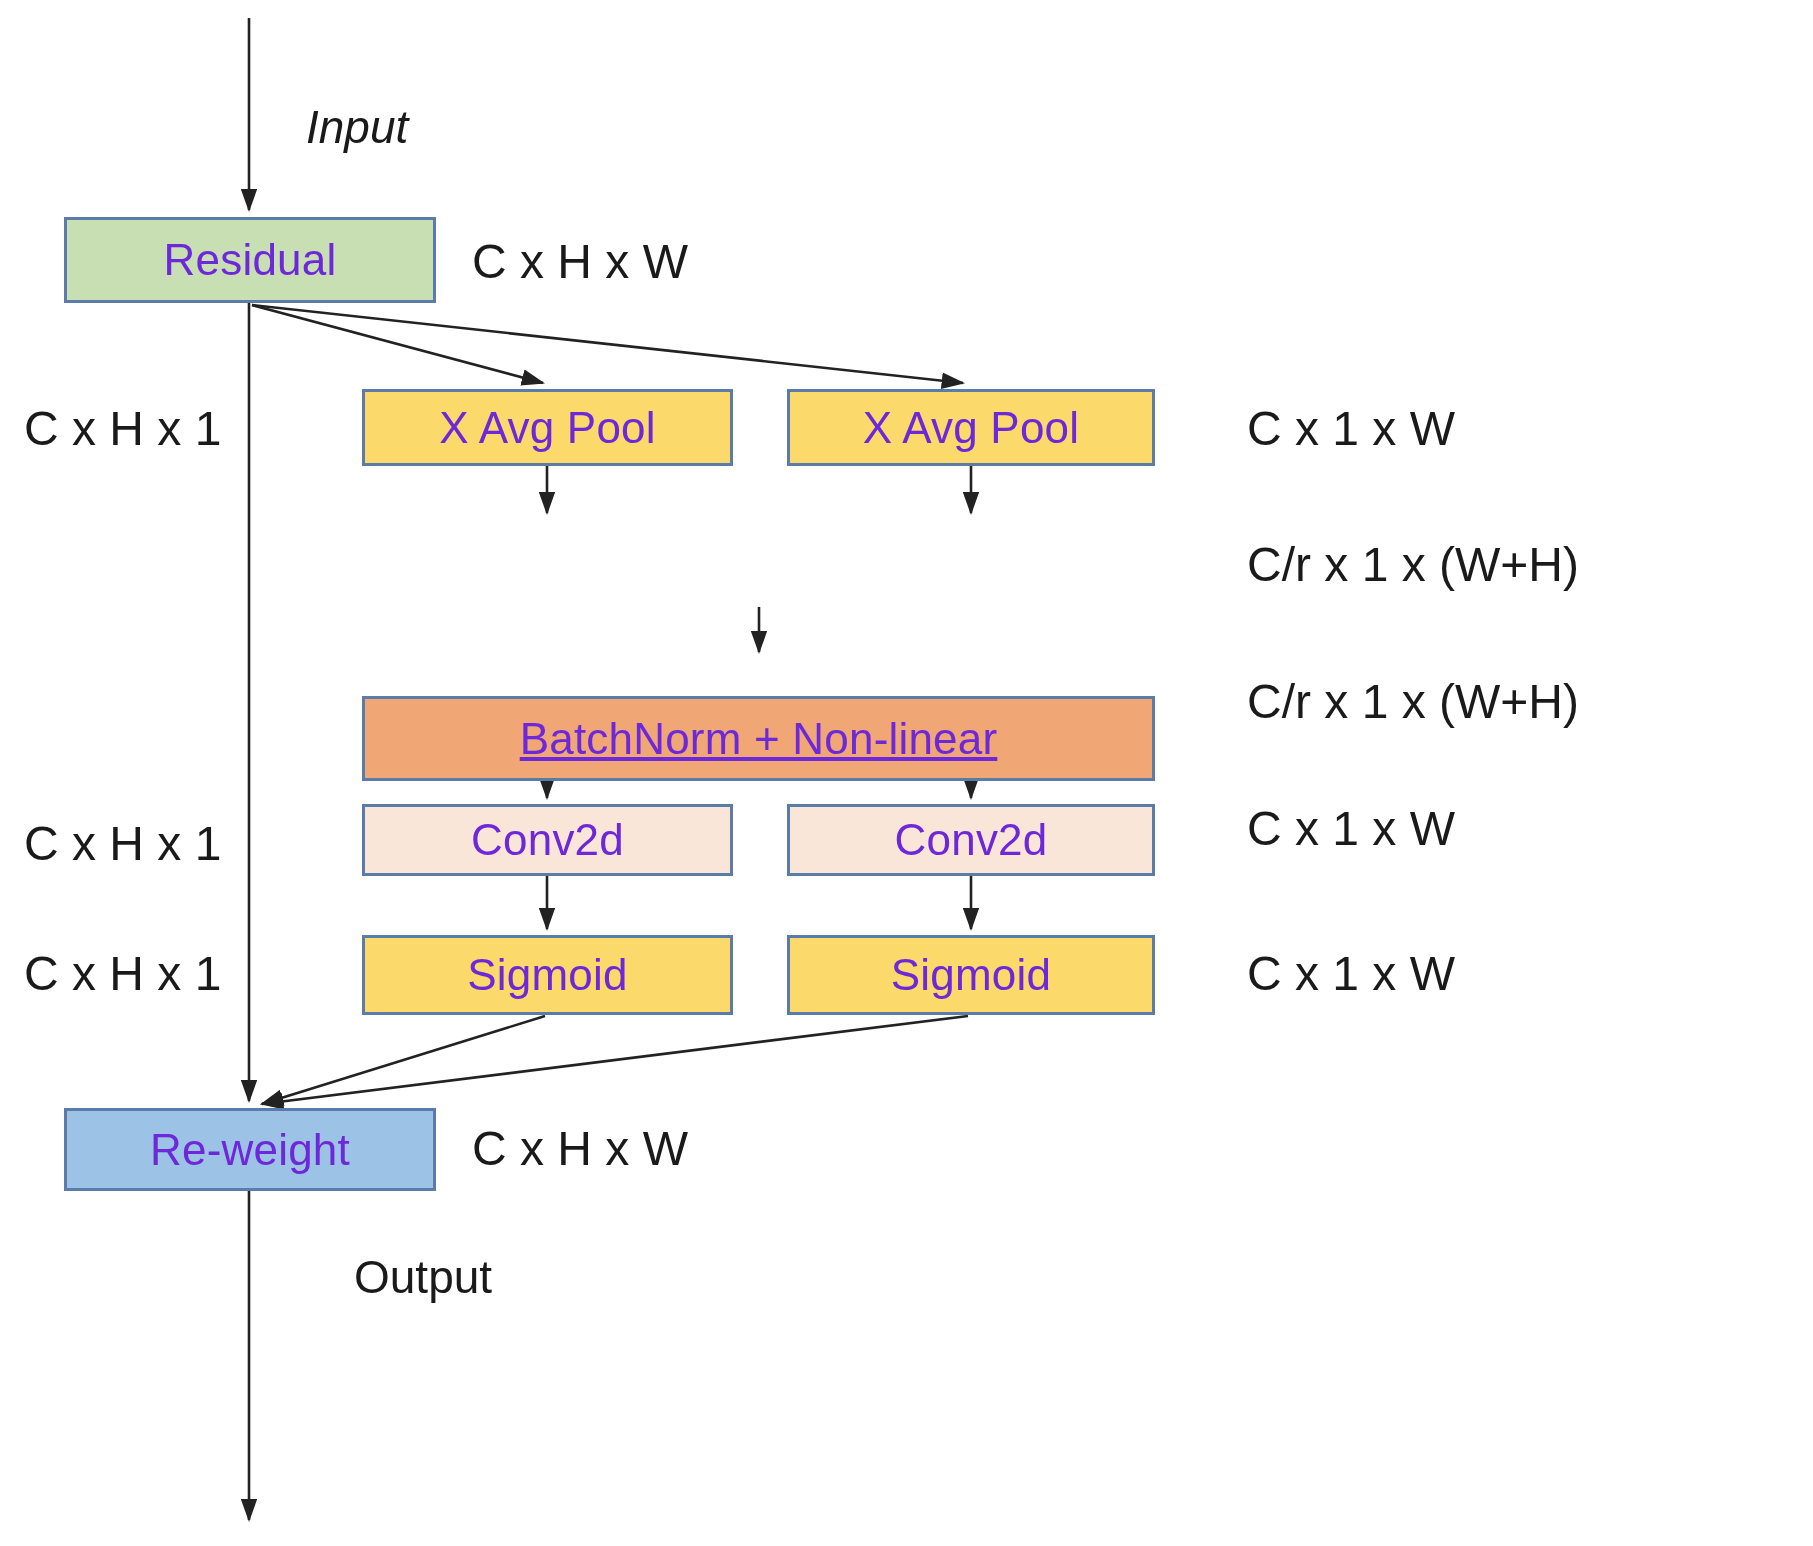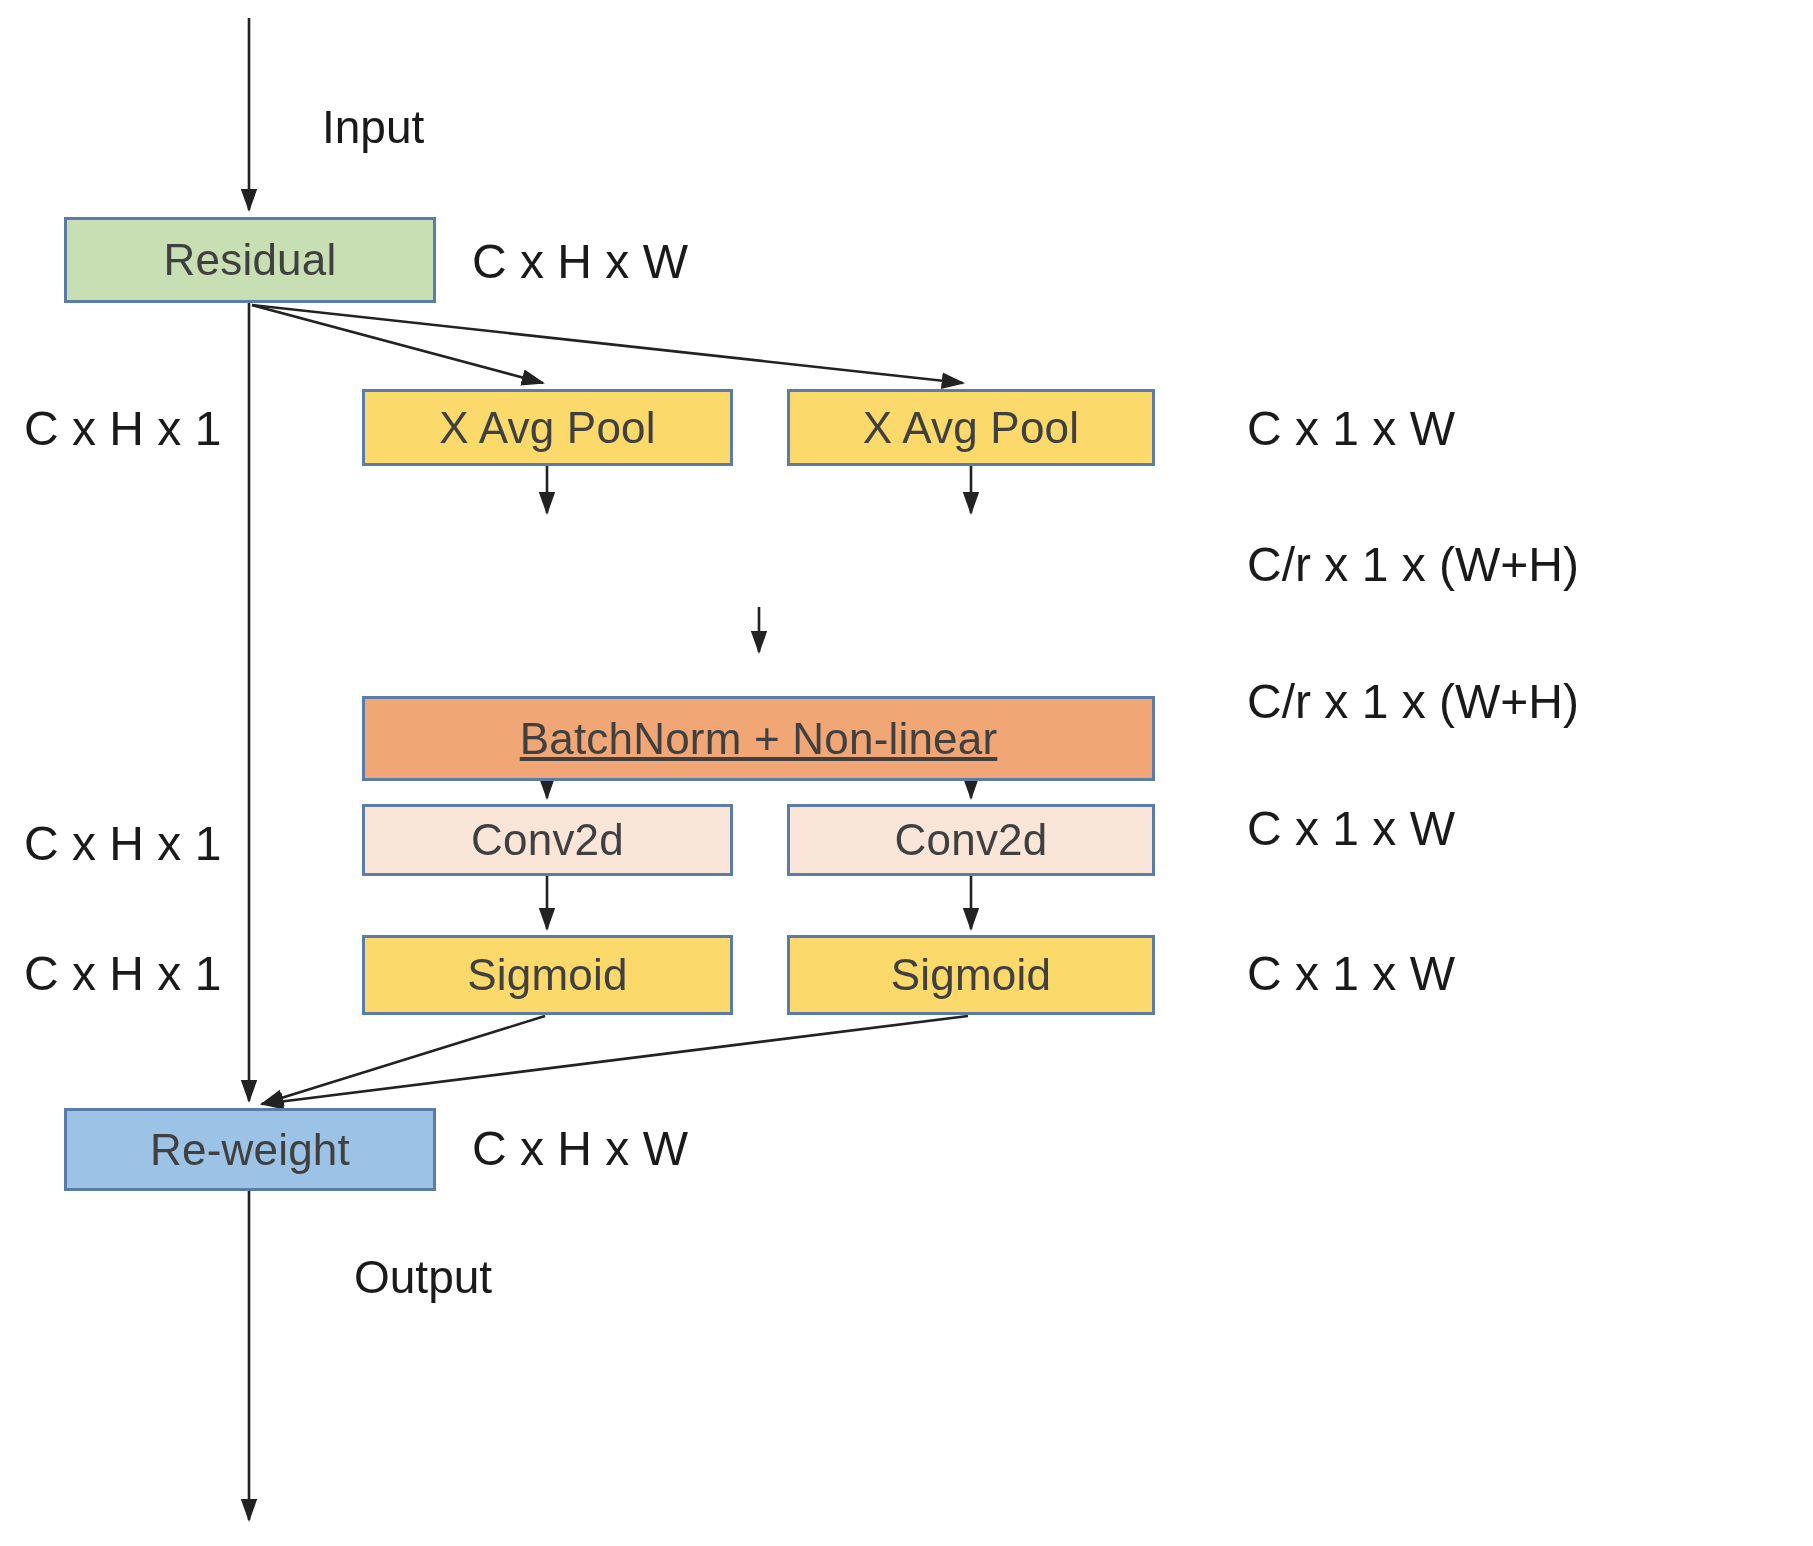--- a/index.html
+++ b/index.html
@@ -18,21 +18,21 @@
     overflow: hidden;
   }
   .node {
     position: absolute;
     box-sizing: border-box;
     border: 3px solid #5b7ca8;
     display: flex;
     align-items: center;
     justify-content: center;
     font-size: 44px;
-    color: #404040;
+    color: #6d28d9;
     line-height: 1;
     letter-spacing: 0.2px;
     white-space: nowrap;
   }
   .node-label {
     pointer-events: none;
   }
   .dim-label {
     position: absolute;
     font-size: 48px;
@@ -90,21 +90,21 @@
 
     <line x1="971" y1="876" x2="971" y2="929" stroke="#222222" stroke-width="2.6" marker-end="url(#arrowhead)"></line>
 
     <line x1="545" y1="1016" x2="262" y2="1104" stroke="#222222" stroke-width="2.6" marker-end="url(#arrowhead)"></line>
 
     <line x1="968" y1="1016" x2="262" y2="1104" stroke="#222222" stroke-width="2.6" marker-end="url(#arrowhead)"></line>
 
     <line x1="249" y1="1191" x2="249" y2="1520" stroke="#222222" stroke-width="2.6" marker-end="url(#arrowhead)"></line>
   </svg>
 
-  <div class="flow-label" style="left:322px; top:104px;">Input</div>
+  <div class="flow-label" style="left:306px; top:104px;font-style:italic;">Input</div>
   <div class="flow-label" style="left:354px; top:1254px;">Output</div>
 
   <div class="node" style="left:64px; top:217px; width:372px; height:86px; background:#c8dfb4;">
     <span class="node-label">Residual</span>
   </div>
 
   <div class="node" style="left:362px; top:389px; width:371px; height:77px; background:#fbd96a;">
     <span class="node-label">X Avg Pool</span>
   </div>
 

